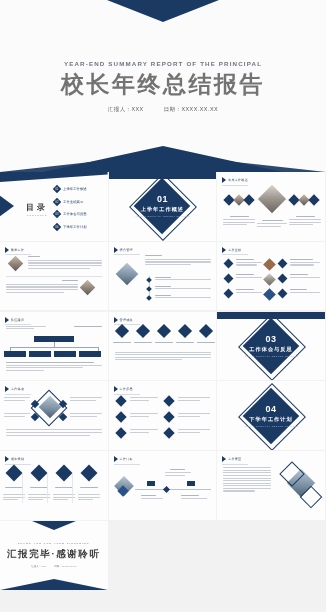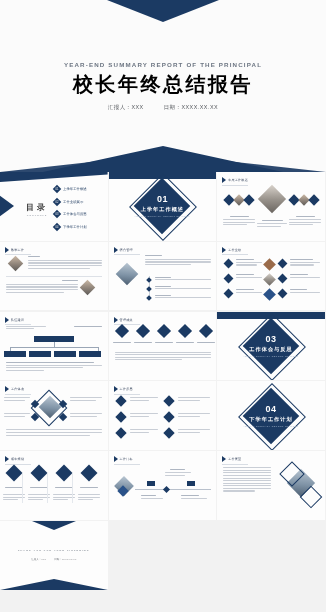--- a/index.html
+++ b/index.html
@@ -28,21 +28,21 @@
     width:0;height:0;border-left:163px solid transparent;border-right:163px solid transparent;
     border-bottom:18px solid #1b3a63;opacity:.92;
   }
   .hero-inner{position:absolute;top:0;left:0;right:0;bottom:0;display:flex;flex-direction:column;
      align-items:center;justify-content:center;}
   .hero-eyebrow{
     font-size:6.2px;letter-spacing:1.15px;color:#6d7683;font-weight:700;
     margin-bottom:6px;white-space:nowrap;
   }
   .hero-title{
-    font-size:20px;font-weight:700;color:#000000;letter-spacing:2.5px;
+    font-size:23px;font-weight:700;color:#737373;letter-spacing:2.5px;
     line-height:1;white-space:nowrap;
   }
   .hero-meta{
     margin-top:10px;font-size:5.4px;color:#55585d;letter-spacing:.5px;
     display:flex;gap:20px;white-space:nowrap;
   }
 
   
   .grid{
     position:absolute;left:0;top:172px;width:326px;
@@ -567,20 +567,21 @@
       </div>
       <div style="position:absolute;left:74px;top:22px;width:20px;height:20px;" class="photo c"></div>
       <div style="position:absolute;left:66px;top:14px;width:16px;height:16px;" class="dia ol"></div>
       <div style="position:absolute;left:86px;top:38px;width:14px;height:14px;" class="dia ol"></div>
     </div>
 
     <div class="slide end">
       <div class="tri-t"></div>
       <div class="end-wrap">
         <div class="end-en">THANK YOU FOR YOUR LISTENING</div>
+        <div class="end-zh">汇报完毕·感谢聆听</div>
         <div class="end-meta">
           <span>汇报人：XXX</span>
           <span>日期：XXXX.XX.XX</span>
         </div>
       </div>
       <div class="tri-b"></div>
     </div>
     <div class="slide blank"></div>
     <div class="slide blank"></div>
 

